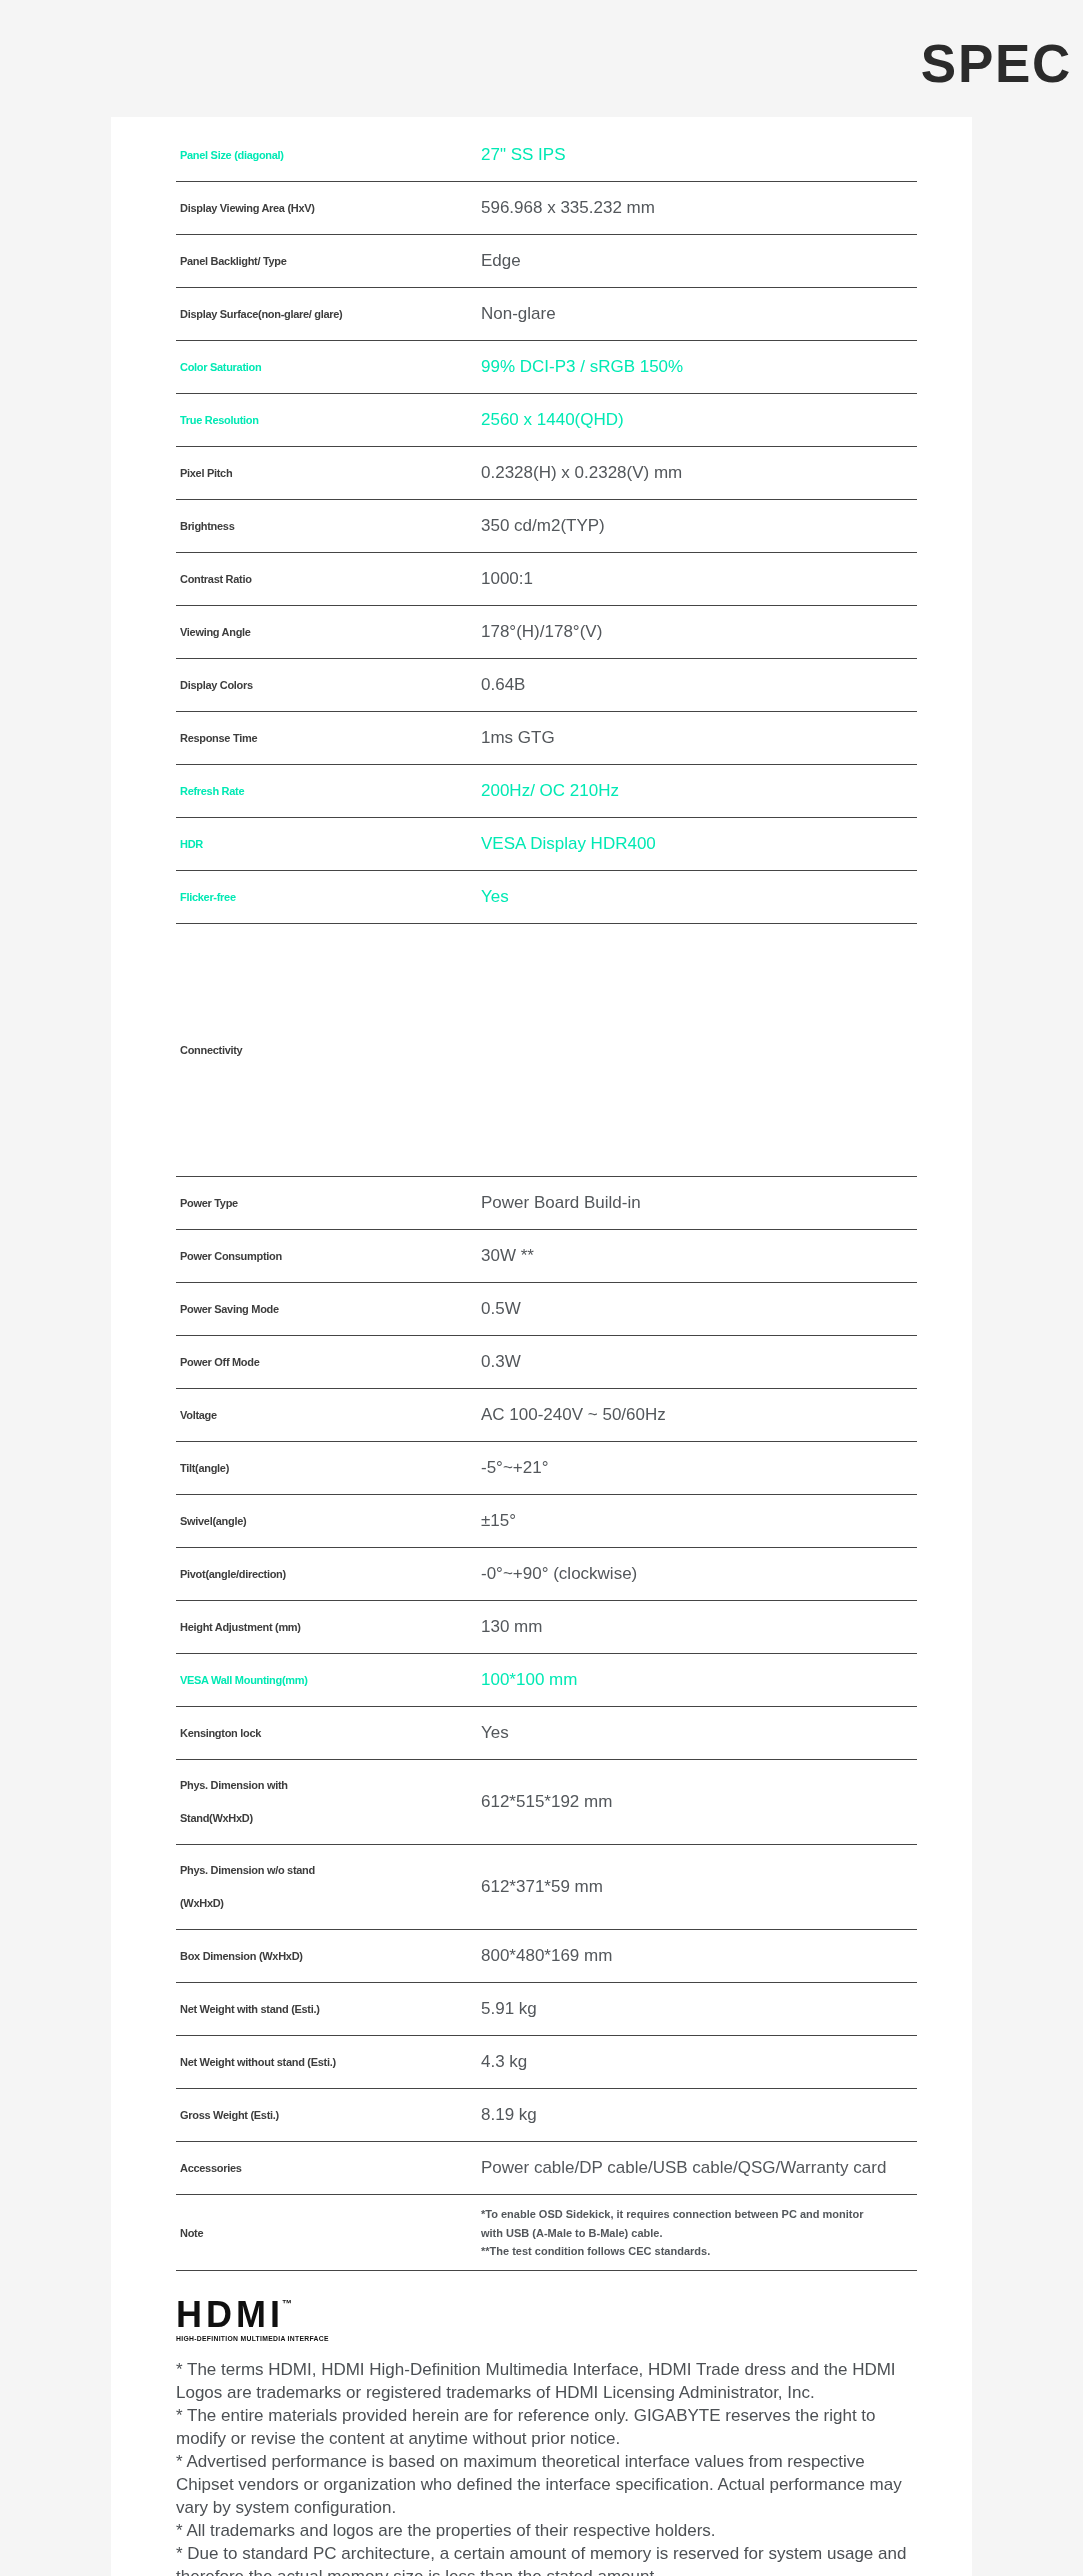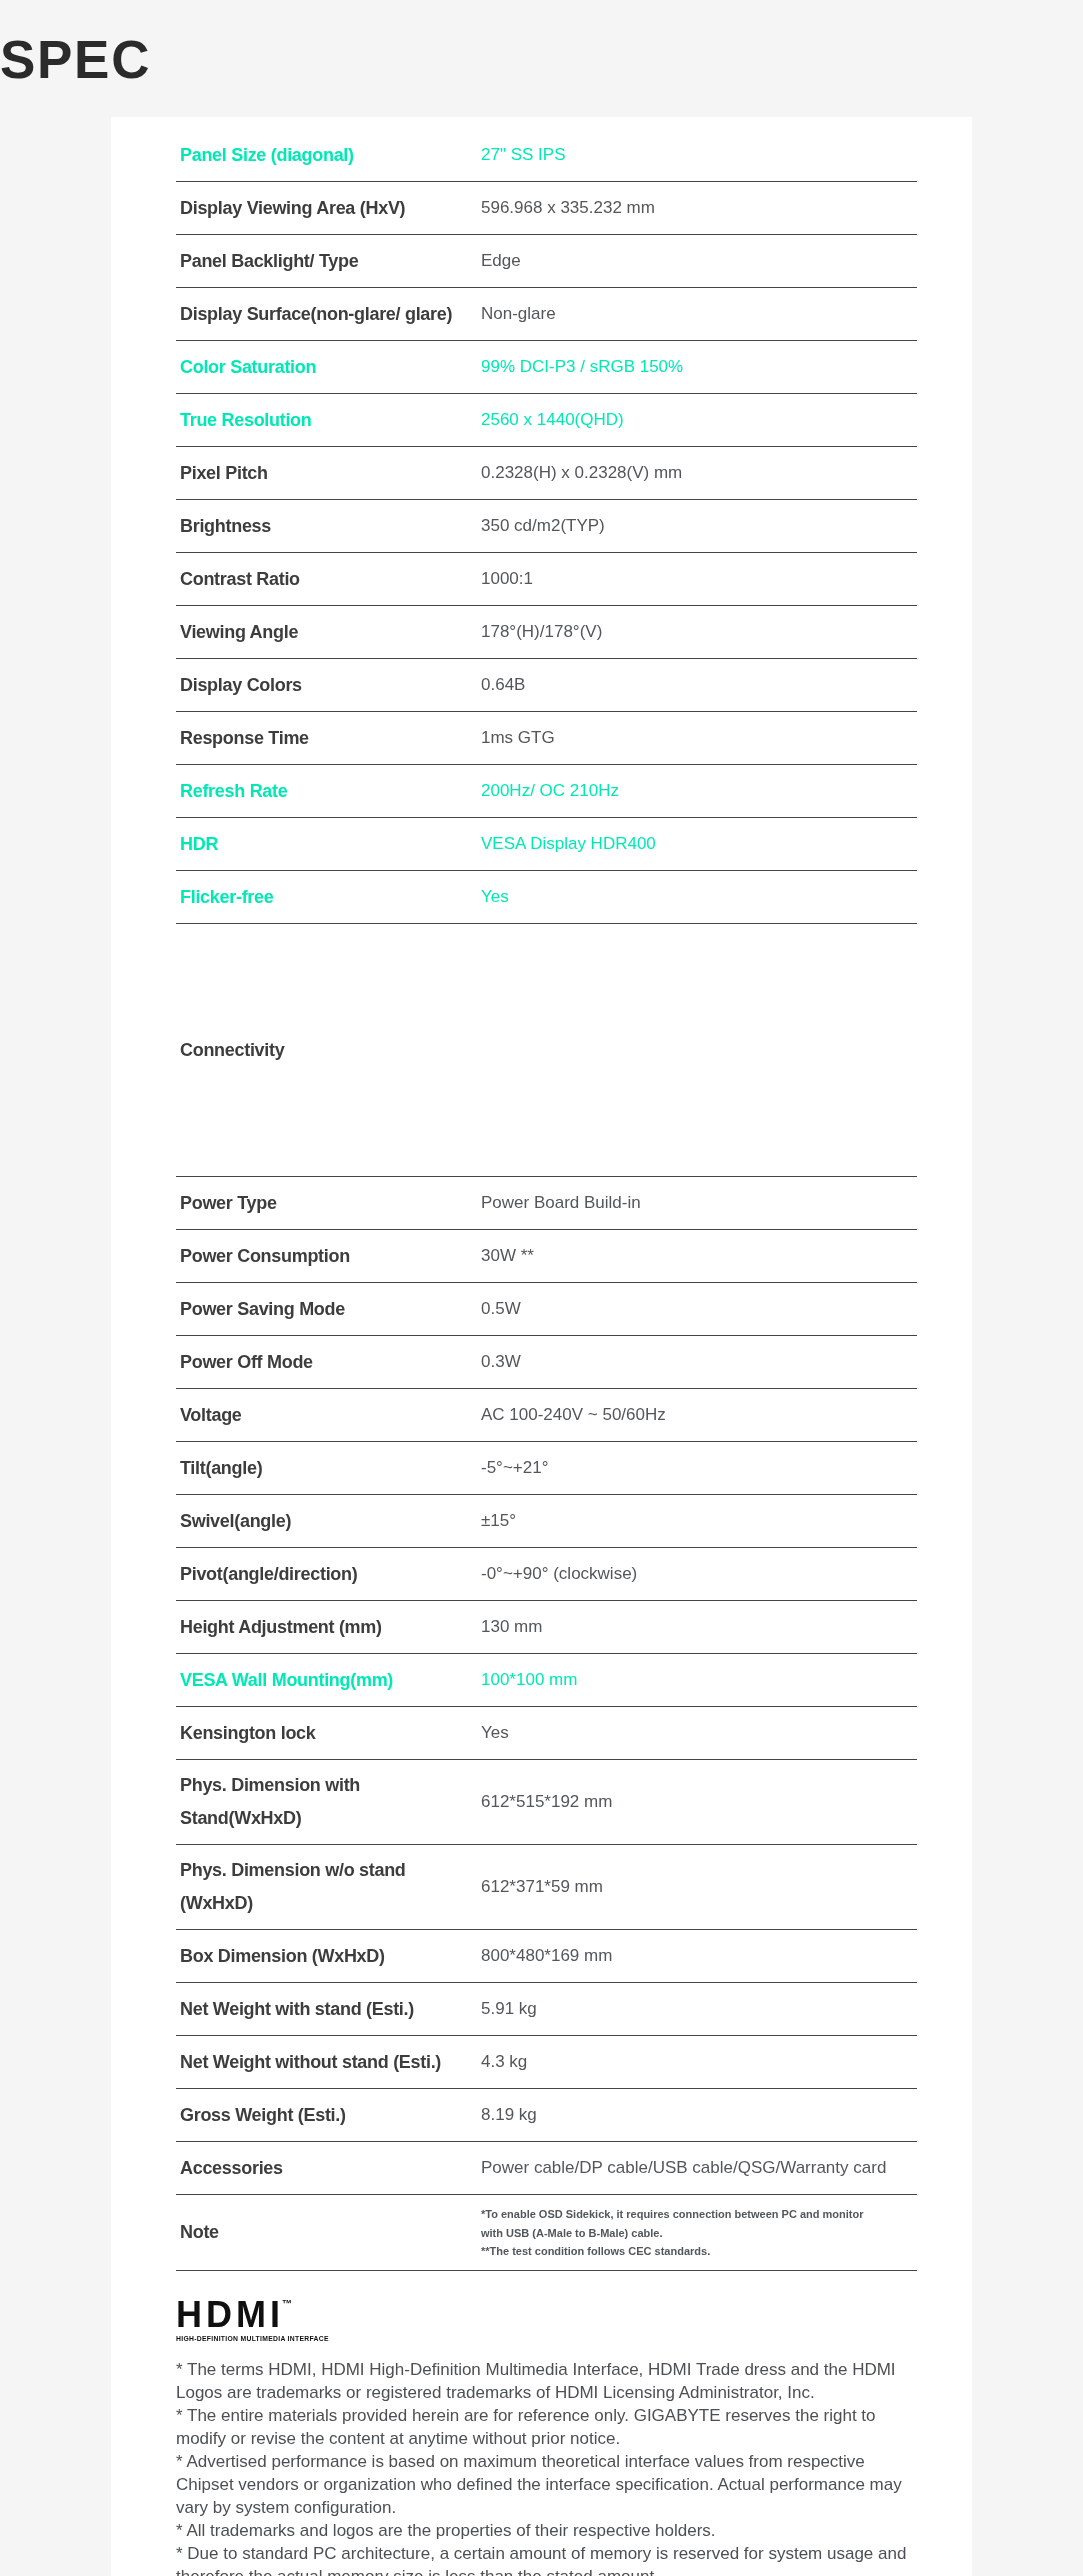--- a/index.html
+++ b/index.html
@@ -5,23 +5,23 @@
   html,body{margin:0;padding:0;}
   .page{
     position:relative;
     width:1084px;
     height:2576px;
     background:#f5f5f5;
     font-family:"Liberation Sans",sans-serif;
     overflow:hidden;
   }
   .spec-title{
-    margin:0;
-    padding-top:32px;
-    text-align:left;
+    margin:12px;
+    padding-top:24px;
+    text-align:right;
     font-size:53px;
     font-weight:bold;
     letter-spacing:1.7px;
     color:#2b2b2b;
     line-height:1.05;
   }
   .card{
     position:absolute;
     left:111px;
     top:117px;
@@ -39,21 +39,21 @@
     margin:0 55px 0 65px;
     border-bottom:1.1px solid #454545;
     box-sizing:border-box;
   }
   .spec-label{
     flex:0 0 305px;
     width:305px;
     box-sizing:border-box;
     padding-left:4px;
     font-weight:bold;
-    font-size:18px;
+    font-size:11px;
     letter-spacing:-0.3px;
     color:#3d3d3d;
     line-height:1.3;
   }
   .spec-value{
     flex:1;
     font-size:17px;
     color:#53575b;
     line-height:1.35;
   }

